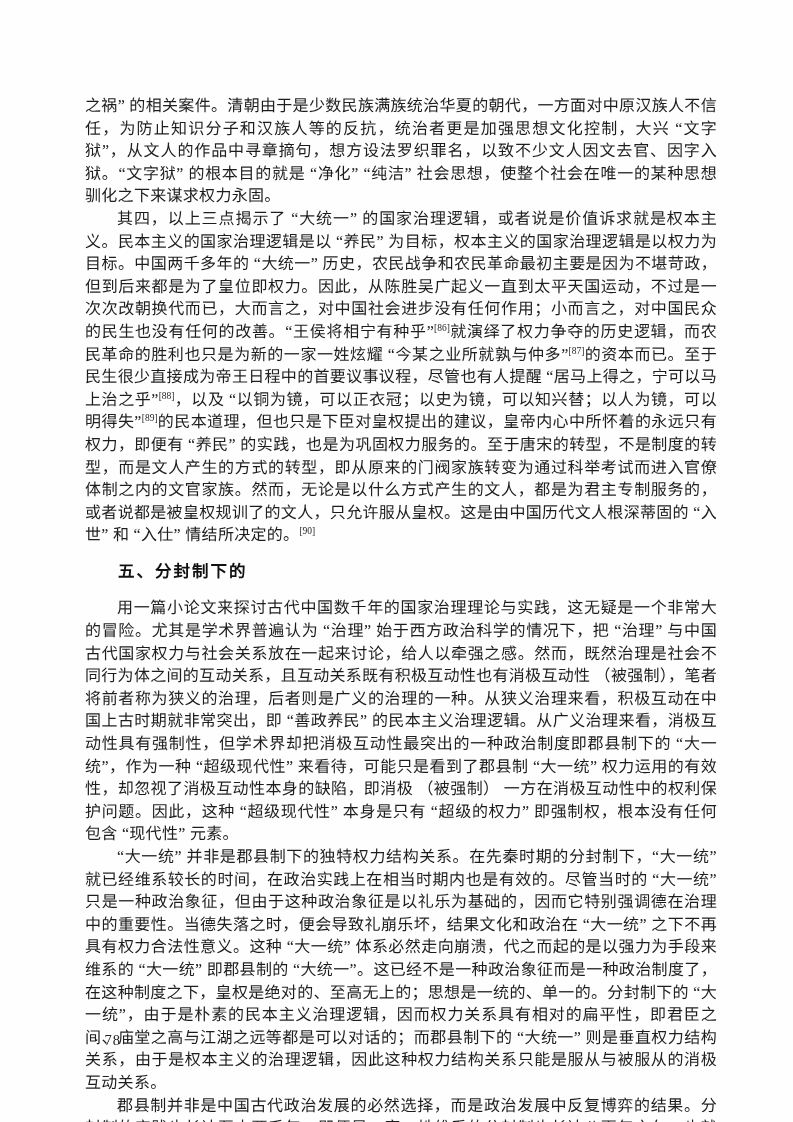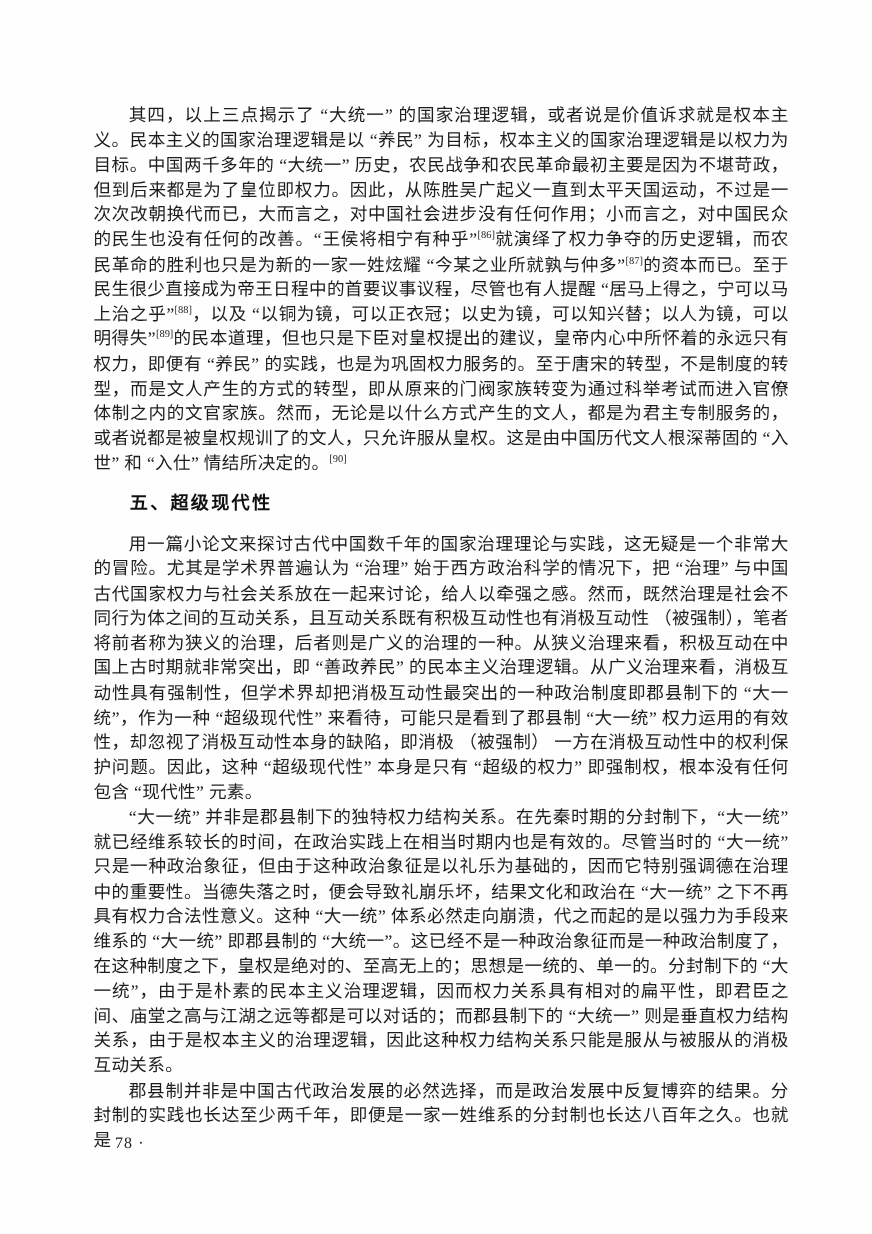--- a/index.html
+++ b/index.html
@@ -56,20 +56,21 @@
     font-size: 14.5px;
     letter-spacing: 1px;
     color: #222;
   }
 </style>
 </head>
 <body>
 
 <div class="page">
   <main class="article" id="article">
+      <p class="para no-indent">之祸” 的相关案件。清朝由于是少数民族满族统治华夏的朝代，一方面对中原汉族人不信任，为防止知识分子和汉族人等的反抗，统治者更是加强思想文化控制，大兴 “文字狱”，从文人的作品中寻章摘句，想方设法罗织罪名，以致不少文人因文去官、因字入狱。“文字狱” 的根本目的就是 “净化” “纯洁” 社会思想，使整个社会在唯一的某种思想驯化之下来谋求权力永固。</p>
       <p class="para">其四，以上三点揭示了 “大统一” 的国家治理逻辑，或者说是价值诉求就是权本主义。民本主义的国家治理逻辑是以 “养民” 为目标，权本主义的国家治理逻辑是以权力为目标。中国两千多年的 “大统一” 历史，农民战争和农民革命最初主要是因为不堪苛政，但到后来都是为了皇位即权力。因此，从陈胜吴广起义一直到太平天国运动，不过是一次次改朝换代而已，大而言之，对中国社会进步没有任何作用；小而言之，对中国民众的民生也没有任何的改善。“王侯将相宁有种乎”<sup class="fnref">[86]</sup>就演绎了权力争夺的历史逻辑，而农民革命的胜利也只是为新的一家一姓炫耀 “今某之业所就孰与仲多”<sup class="fnref">[87]</sup>的资本而已。至于民生很少直接成为帝王日程中的首要议事议程，尽管也有人提醒 “居马上得之，宁可以马上治之乎”<sup class="fnref">[88]</sup>，以及 “以铜为镜，可以正衣冠；以史为镜，可以知兴替；以人为镜，可以明得失”<sup class="fnref">[89]</sup>的民本道理，但也只是下臣对皇权提出的建议，皇帝内心中所怀着的永远只有权力，即便有 “养民” 的实践，也是为巩固权力服务的。至于唐宋的转型，不是制度的转型，而是文人产生的方式的转型，即从原来的门阀家族转变为通过科举考试而进入官僚体制之内的文官家族。然而，无论是以什么方式产生的文人，都是为君主专制服务的，或者说都是被皇权规训了的文人，只允许服从皇权。这是由中国历代文人根深蒂固的 “入世” 和 “入仕” 情结所决定的。<sup class="fnref">[90]</sup></p>
-      <h2 class="heading">五、超级现代性</h2>
+      <h2 class="heading">五、分封制下的</h2>
       <p class="para">用一篇小论文来探讨古代中国数千年的国家治理理论与实践，这无疑是一个非常大的冒险。尤其是学术界普遍认为 “治理” 始于西方政治科学的情况下，把 “治理” 与中国古代国家权力与社会关系放在一起来讨论，给人以牵强之感。然而，既然治理是社会不同行为体之间的互动关系，且互动关系既有积极互动性也有消极互动性 （被强制），笔者将前者称为狭义的治理，后者则是广义的治理的一种。从狭义治理来看，积极互动在中国上古时期就非常突出，即 “善政养民” 的民本主义治理逻辑。从广义治理来看，消极互动性具有强制性，但学术界却把消极互动性最突出的一种政治制度即郡县制下的 “大一统”，作为一种 “超级现代性” 来看待，可能只是看到了郡县制 “大一统” 权力运用的有效性，却忽视了消极互动性本身的缺陷，即消极 （被强制） 一方在消极互动性中的权利保护问题。因此，这种 “超级现代性” 本身是只有 “超级的权力” 即强制权，根本没有任何包含 “现代性” 元素。</p>
       <p class="para">“大一统” 并非是郡县制下的独特权力结构关系。在先秦时期的分封制下，“大一统” 就已经维系较长的时间，在政治实践上在相当时期内也是有效的。尽管当时的 “大一统” 只是一种政治象征，但由于这种政治象征是以礼乐为基础的，因而它特别强调德在治理中的重要性。当德失落之时，便会导致礼崩乐坏，结果文化和政治在 “大一统” 之下不再具有权力合法性意义。这种 “大一统” 体系必然走向崩溃，代之而起的是以强力为手段来维系的 “大一统” 即郡县制的 “大统一”。这已经不是一种政治象征而是一种政治制度了，在这种制度之下，皇权是绝对的、至高无上的；思想是一统的、单一的。分封制下的 “大一统”，由于是朴素的民本主义治理逻辑，因而权力关系具有相对的扁平性，即君臣之间、庙堂之高与江湖之远等都是可以对话的；而郡县制下的 “大统一” 则是垂直权力结构关系，由于是权本主义的治理逻辑，因此这种权力结构关系只能是服从与被服从的消极互动关系。</p>
       <p class="para">郡县制并非是中国古代政治发展的必然选择，而是政治发展中反复博弈的结果。分封制的实践也长达至少两千年，即便是一家一姓维系的分封制也长达八百年之久。也就是</p>
     </main>
   <footer class="pagenum">· 78 ·</footer>
 </div>
 
 </body></html>

